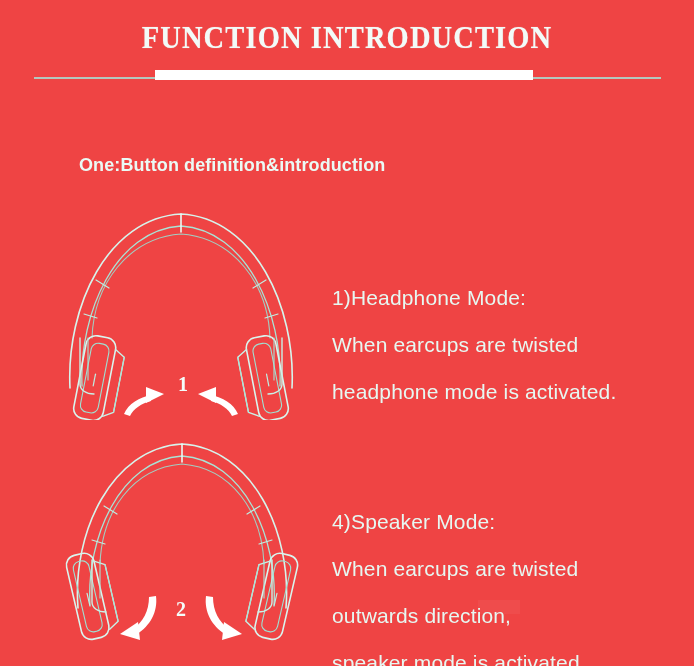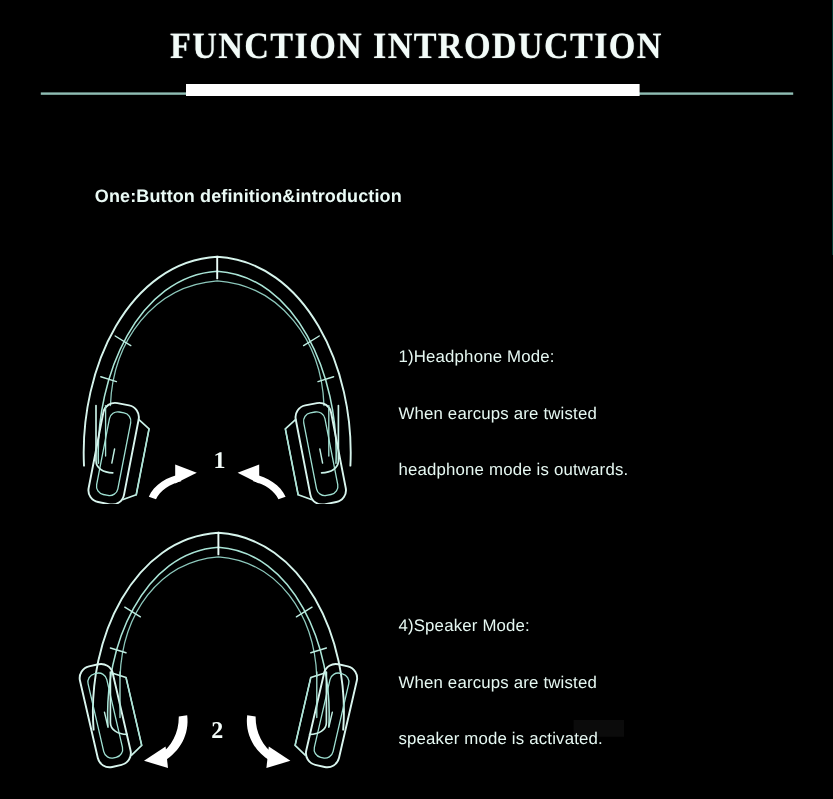--- a/index.html
+++ b/index.html
@@ -4,21 +4,21 @@
 <style>
   html, body {
     margin: 0;
     padding: 0;
     background: #0b9e89;
   }
   #page {
     position: relative;
     width: 694px;
     height: 666px;
-    background: #000000;
+    background: #ef4444;
     overflow: hidden;
     font-family: "Liberation Sans", sans-serif;
   }
 
   
   #header {
     position: absolute;
     left: 0;
     top: 0;
     width: 694px;
@@ -54,21 +54,21 @@
     width: 378px;
     height: 10px;
     background: #ffffff;
   }
 
   
   #subtitle {
     position: absolute;
     left: 79px;
     top: 155px;
-    font-size: 15px;
+    font-size: 18px;
     font-weight: bold;
     color: #eafaf5;
     letter-spacing: 0.1px;
   }
 
   
   .section {
     position: absolute;
     left: 0;
     width: 694px;
@@ -81,21 +81,21 @@
     left: 36px;
     top: 0;
     width: 290px;
     height: 232px;
   }
   .figure svg { display: block; }
 
   .desc {
     position: absolute;
     left: 332px;
-    font-size: 14px;
+    font-size: 21px;
     line-height: 23.6px;
     color: #e6f8f2;
     letter-spacing: 0.15px;
     white-space: pre-line;
   }
   #desc-1 { top: 262px; }
   #desc-2 { top: 486px; }
   .desc-line { display: block; }
 
   .step-number {
@@ -179,21 +179,21 @@
           <path d="M202 226 C198 216 186 209 175 207 L175 213 C184 215 193 221 196 228 Z"></path>
           <path d="M180 199 L162 206 L180 215 Z"></path>
         </g>
       </svg>
     </div>
   </div>
 
   <div class="desc" id="desc-1">
     <span class="desc-line">1)Headphone Mode:</span>
     <span class="desc-line">When earcups are twisted</span>
-    <span class="desc-line">headphone mode is outwards.</span>
+    <span class="desc-line">headphone mode is activated.</span>
   </div>
   <div class="step-number" id="step-num-1">1</div>
 
   <div class="section" id="section-2">
     <div class="figure">
       <svg width="290" height="238" viewBox="0 0 290 238" fill="none" stroke="#bfeee2" stroke-width="1.5" stroke-linecap="round" stroke-linejoin="round">
 
         <path d="M42 184 C36 108 76 24 146 20 C216 24 256 108 250 184" stroke="#d6f4ec" stroke-width="1.6"></path>
 
         <path d="M54 182 C50 114 84 36 146 32 C208 36 242 114 238 182" stroke="#a9e4d6" stroke-width="1.3"></path>
@@ -237,19 +237,20 @@
           <path d="M170 172 C168 188 176 202 189 210 L193 205 C183 198 177 187 177 173 Z"></path>
           <path d="M188 198 L206 210 L186 216 Z"></path>
         </g>
       </svg>
     </div>
   </div>
 
   <div class="desc" id="desc-2">
     <span class="desc-line">4)Speaker Mode:</span>
     <span class="desc-line">When earcups are twisted</span>
+    <span class="desc-line">outwards direction,</span>
     <span class="desc-line">speaker mode is activated.</span>
   </div>
   <div class="step-number" id="step-num-2">2</div>
 
   <div class="artifact"></div>
 
 </div>
 
 </body></html>

